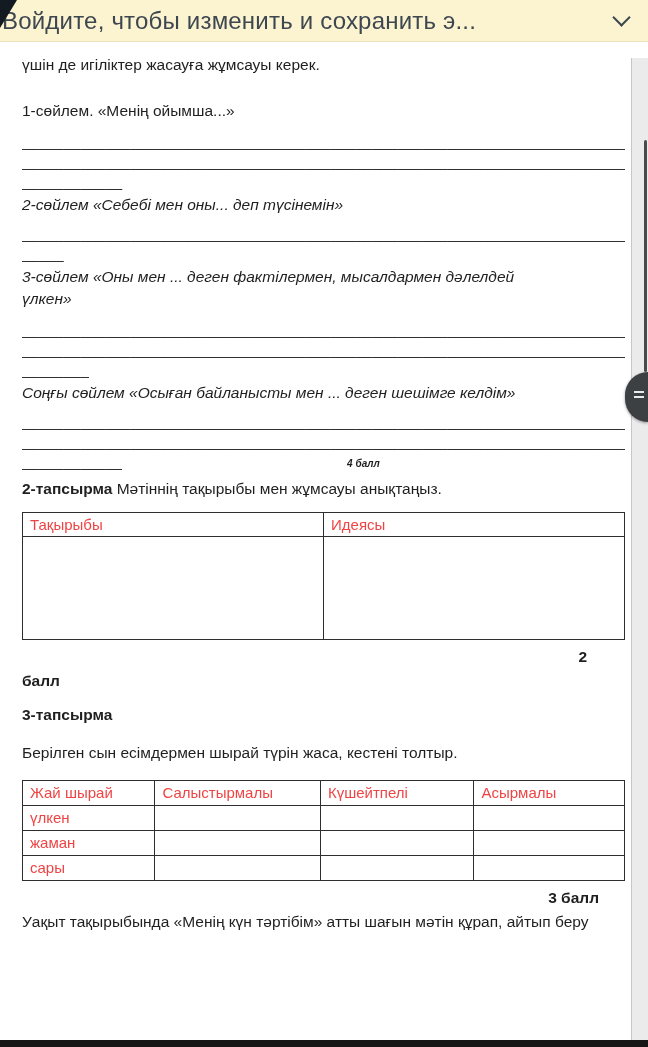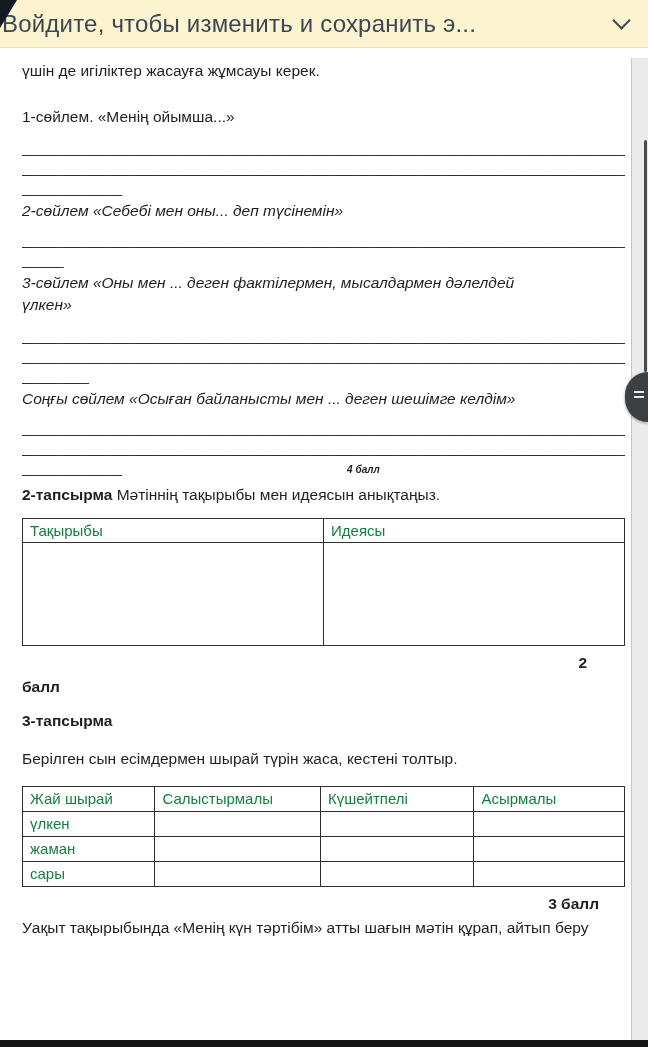--- a/index.html
+++ b/index.html
@@ -1,42 +1,42 @@
 <!DOCTYPE html>
 <html><head>
 <meta charset="utf-8">
 <style>
   * { margin:0; padding:0; box-sizing:border-box; }
   html,body { width:648px; height:1047px; }
   body { font-family:"Liberation Sans","DejaVu Sans",sans-serif; background:#ffffff; overflow:hidden; }
   .screen { position:relative; width:648px; height:1047px; background:#ffffff; overflow:hidden; }
 
   
-  .banner { position:relative; height:48px; background:#fcf3d0; display:flex; align-items:center; border-bottom:1px solid #ece1b8; padding:0 20px 0 2px; }
+  .banner { position:relative; height:42px; background:#fcf3d0; display:flex; align-items:center; border-bottom:1px solid #ece1b8; padding:0 20px 0 2px; }
   .banner-title { flex:1; font-size:24px; font-weight:500; color:#3d4750; white-space:nowrap; overflow:hidden; letter-spacing:0.2px; }
   .chevron { width:13px; height:13px; border-right:2.5px solid #3d4750; border-bottom:2.5px solid #3d4750; transform:rotate(45deg); margin-top:-7px; flex:none; cursor:pointer; }
   .corner-wedge { position:absolute; top:0; left:0; width:0; height:0; border-top:28px solid #141a22; border-right:17px solid transparent; }
 
   
   .doc { position:relative; width:631px; background:#fff; padding:12px 6px 0 22px; color:#1f1f1f; }
   .p { font-size:15.5px; line-height:22px; color:#1f1f1f; }
   .i { font-style:italic; }
   .b { font-weight:bold; }
   .blank { display:block; font-size:15px; line-height:20px; height:20px; white-space:nowrap; overflow:hidden; color:#1f1f1f; }
   .mt2{margin-top:2px;} .mt6{margin-top:6px;} .mt8{margin-top:8px;} .mt10{margin-top:10px;}
   .mt12{margin-top:12px;} .mt16{margin-top:16px;} .mt20{margin-top:20px;} .mt24{margin-top:24px;}
   .nowrap { white-space:nowrap; overflow:hidden; }
 
   .score-row { display:flex; align-items:baseline; height:20px; }
   .score-row .score4 { margin-left:225px; font-size:10px;font-style:italic; }
   .right2 { text-align:right; padding-right:38px; }
   .right3 { text-align:right; padding-right:26px; }
 
   table.t { border-collapse:collapse; width:100%; table-layout:fixed; }
-  table.t td { border:1px solid #2e2e2e; font-size:15px; font-weight:normal; text-align:left; vertical-align:top; padding:3px 7px; color:#15803d; }
+  table.t td { border:1px solid #2e2e2e; font-size:15px; font-weight:normal; text-align:left; vertical-align:top; padding:3px 7px; color:#ef4444; }
   .t1 td.cell-body { height:103px; }
   .t2 td { height:25px; padding:2px 7px;margin-left:23px; }
 
   
   .gutter { position:absolute; top:58px; right:0; bottom:7px; width:17px; background:#ebebeb; border-left:1px solid #c6c6c6; }
   .vscrollbar { position:absolute; top:140px; right:1px; width:3px; height:232px; background:#4a4a4a; border-radius:2px; cursor:pointer; }
   .scroll-handle { position:absolute; top:372px; right:0; width:23px; height:50px; background:#3c4043; border-radius:25px 0 0 25px; box-shadow:0 1px 3px rgba(0,0,0,0.4); cursor:grab; }
   .handle-glyph { margin:19px 0 0 9px; width:10px; }
   .handle-glyph::before, .handle-glyph::after { content:""; display:block; width:10px; height:2px; background:#e8eaed; margin:3px 0; }
 
@@ -78,21 +78,21 @@
     <p class="p i mt2">Соңғы сөйлем «Осыған байланысты мен ... деген шешімге келдім»</p>
 
     <span class="blank mt8">_________________________________________________________________________</span>
     <span class="blank">_________________________________________________________________________</span>
 
     <div class="score-row">
       <span class="blank">____________</span>
       <span class="p b i score4">4 балл</span>
     </div>
 
-    <p class="p mt6"><span class="b">2-тапсырма</span> <span>Мәтіннің  тақырыбы мен идеясын анықтаңыз.</span></p>
+    <p class="p mt6"><span class="b">2-тапсырма</span> <span>Мәтіннің  тақырыбы мен жұмсауы анықтаңыз.</span></p>
 
     <table class="t t1 mt12">
       <tbody>
           <tr>
         <td style="width:50%;">Тақырыбы</td>
         <td style="width:50%;">Идеясы</td>
       </tr>
       <tr>
         <td class="cell-body"></td>
         <td class="cell-body"></td>

